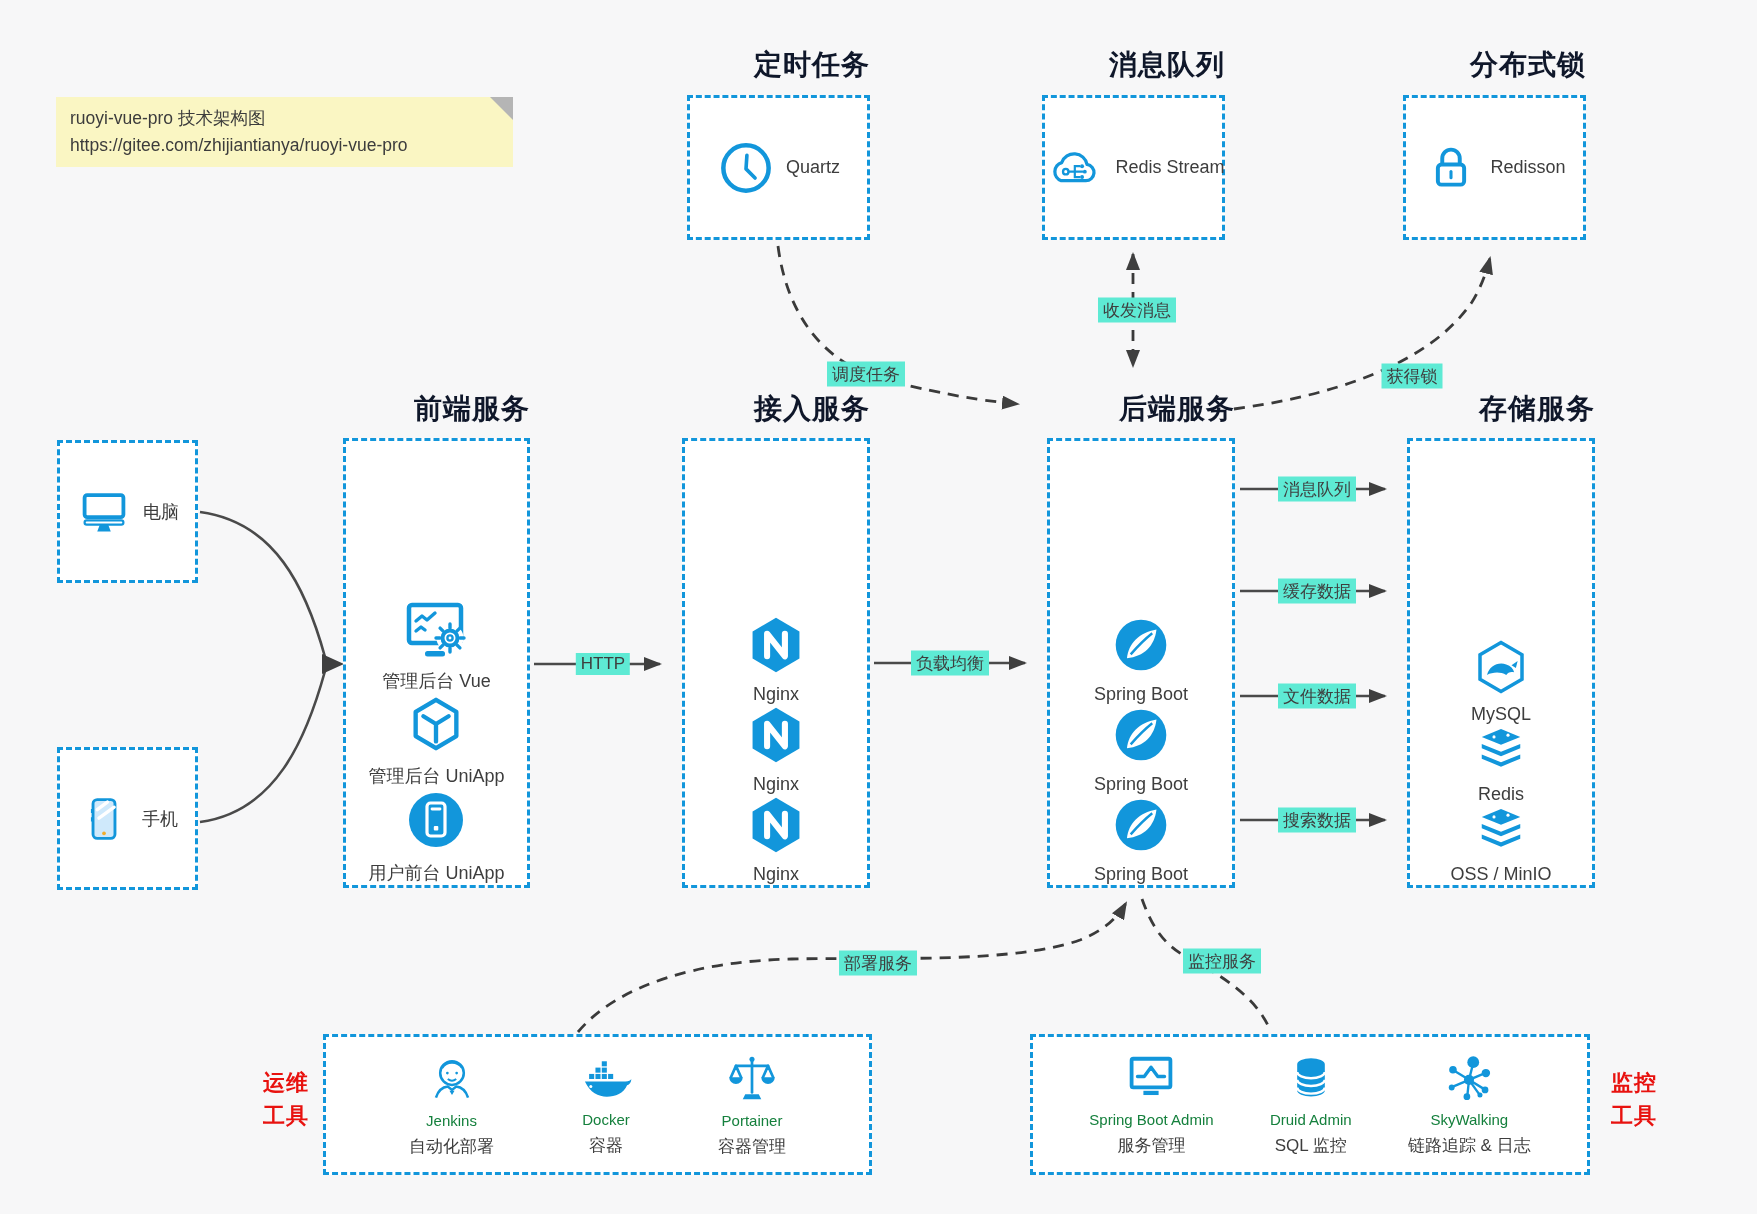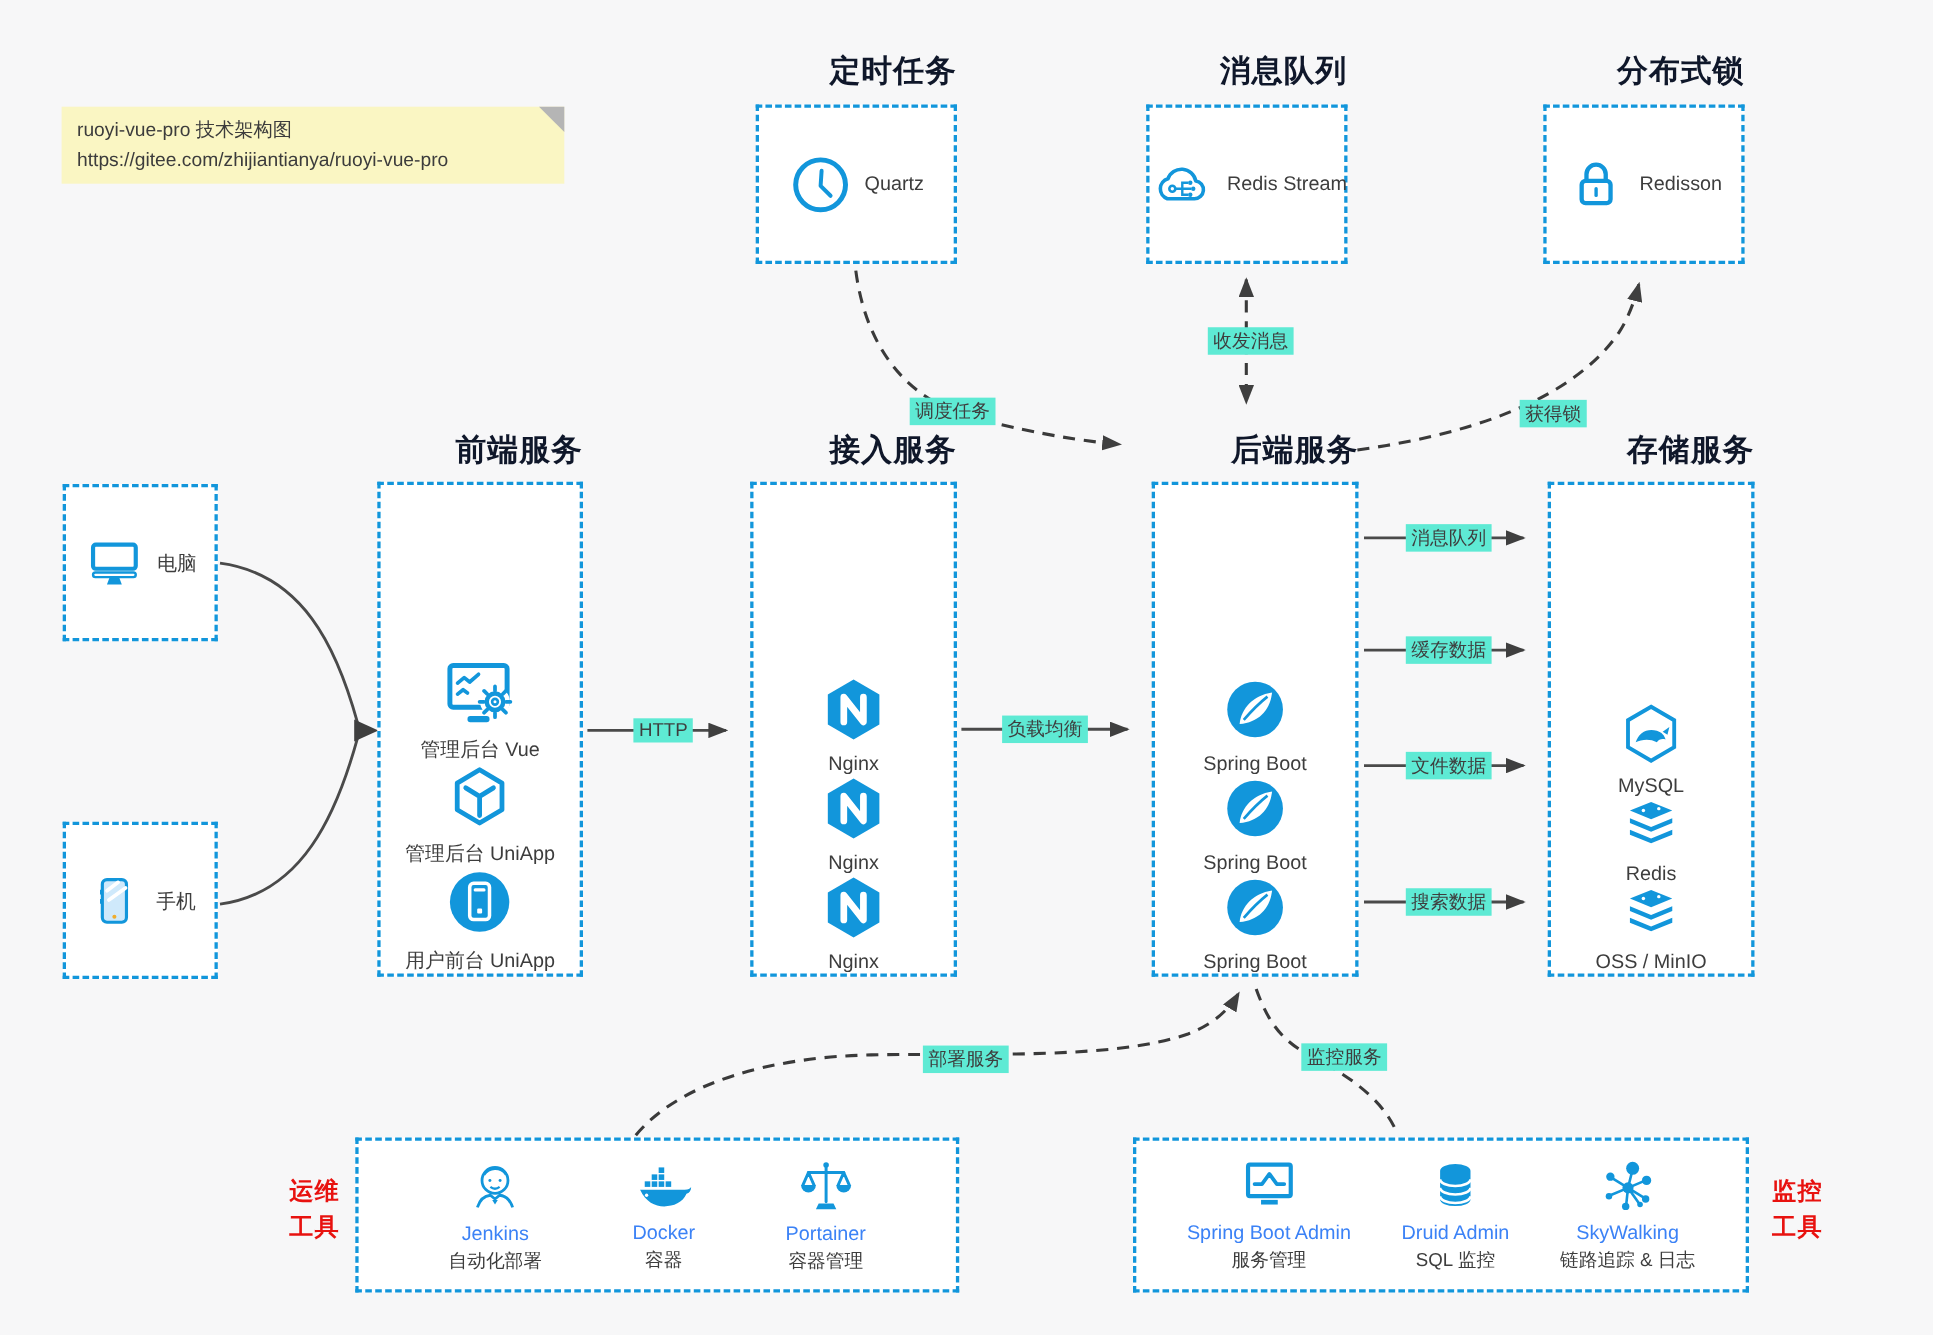--- a/index.html
+++ b/index.html
@@ -14,21 +14,21 @@
              text-align:right;z-index:3;letter-spacing:1px;}
   .side-title{position:absolute;color:#e8120f;font-weight:bold;font-size:22px;
               text-align:center;line-height:33px;z-index:3;letter-spacing:1px;}
   .topbox,.clientbox{display:flex;align-items:center;
               justify-content:center;gap:11px;}
   .colbox{display:flex;flex-direction:column;align-items:center;justify-content:flex-end;}
   .comp{display:flex;flex-direction:column;align-items:center;gap:9px;}
   .comp-label{color:#3d3d3d;font-size:18px;white-space:nowrap;}
   .toolsbox{display:flex;flex-direction:row;align-items:center;justify-content:space-evenly;}
   .tool{display:flex;flex-direction:column;align-items:center;gap:2px;}
-  .tool-name{color:#3b82f6;font-size:18px;line-height:24px;white-space:nowrap;}
+  .tool-name{color:#15803d;font-size:15px;line-height:24px;white-space:nowrap;}
   .tool-desc{color:#3d3d3d;font-size:17px;line-height:24px;white-space:nowrap;}
   .edge-label{position:absolute;transform:translate(-50%,-50%);background:#5eead4;
               color:#3e3e3e;font-size:17px;padding:1px 5px;white-space:nowrap;z-index:4;}
   .note{position:absolute;left:56px;top:97px;width:457px;height:70px;background:#faf6c3;
         z-index:3;color:#3c3c3c;font-size:17.5px;line-height:27px;padding:8px 0 0 14px;
         box-sizing:border-box;}
   .note-fold{position:absolute;top:0;right:0;width:0;height:0;border-style:solid;
              border-width:0 23px 23px 0;border-color:transparent #b5b5b5 transparent transparent;}
   .icon{display:flex;align-items:center;justify-content:center;}
 </style>

